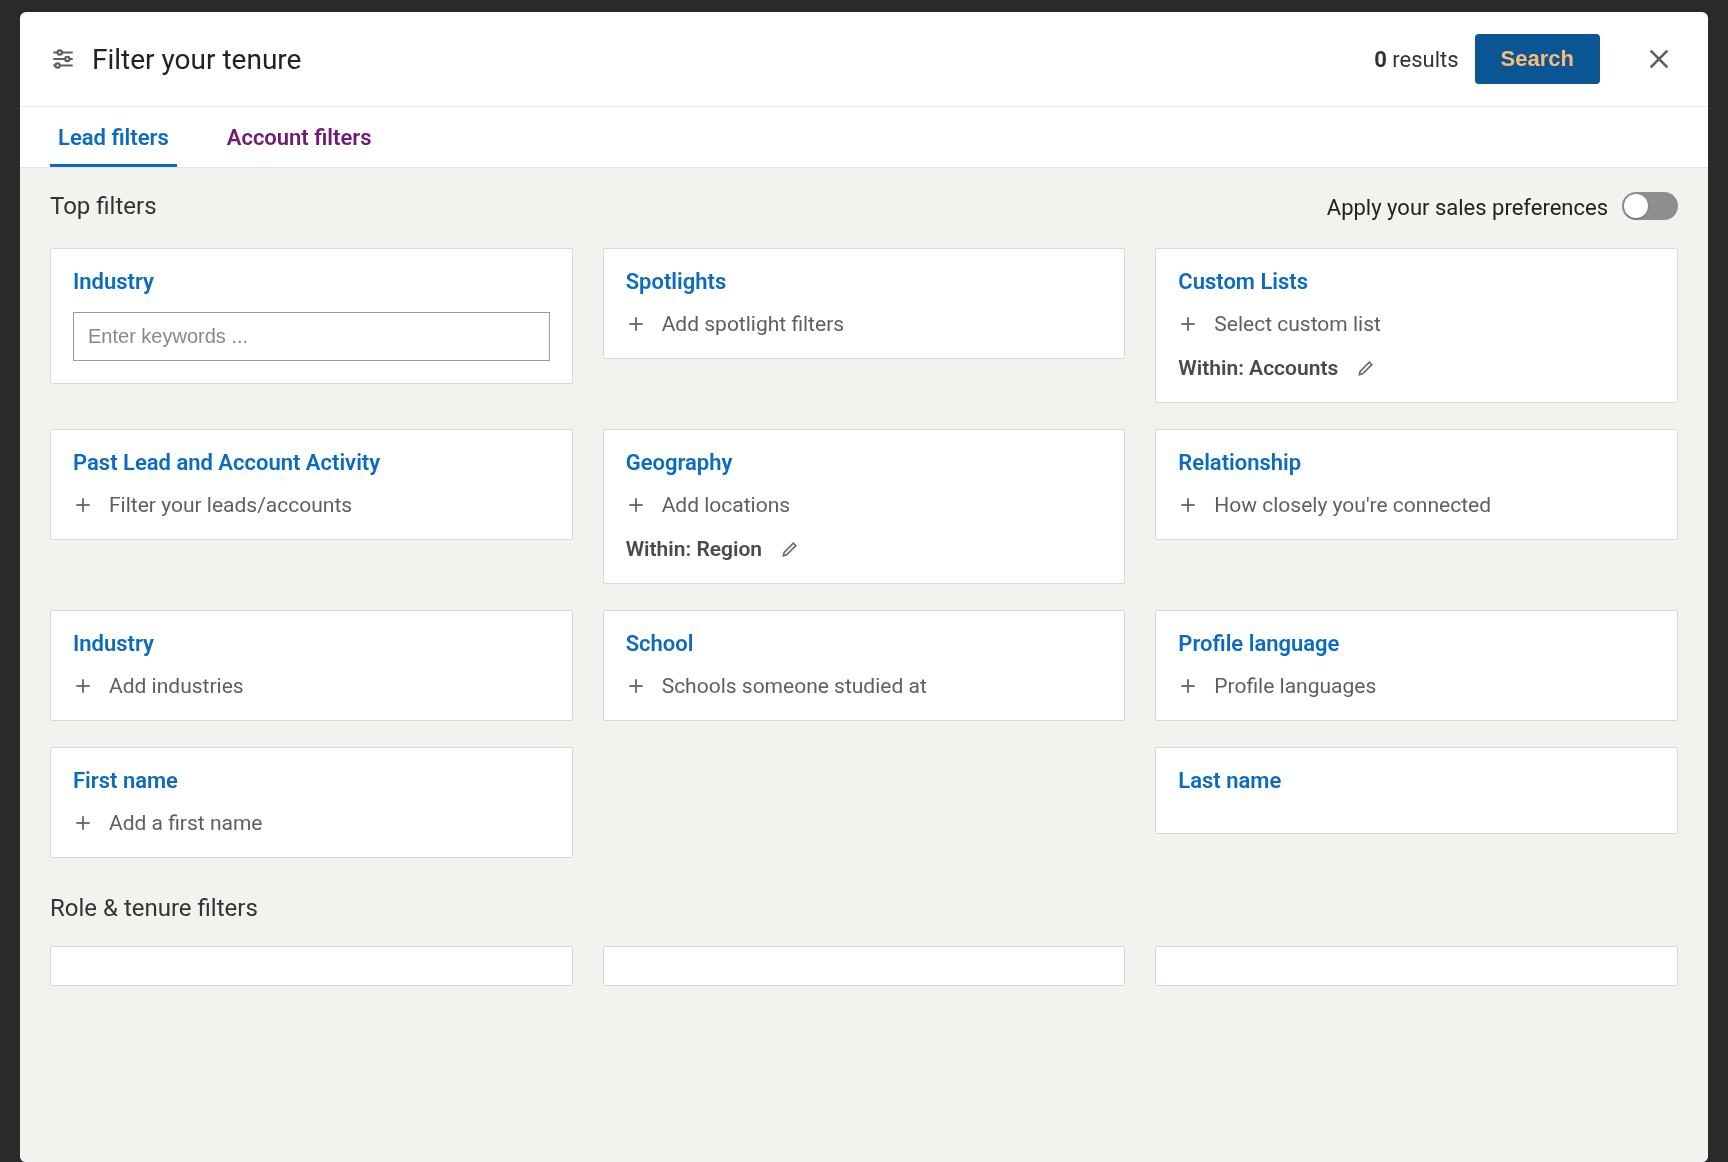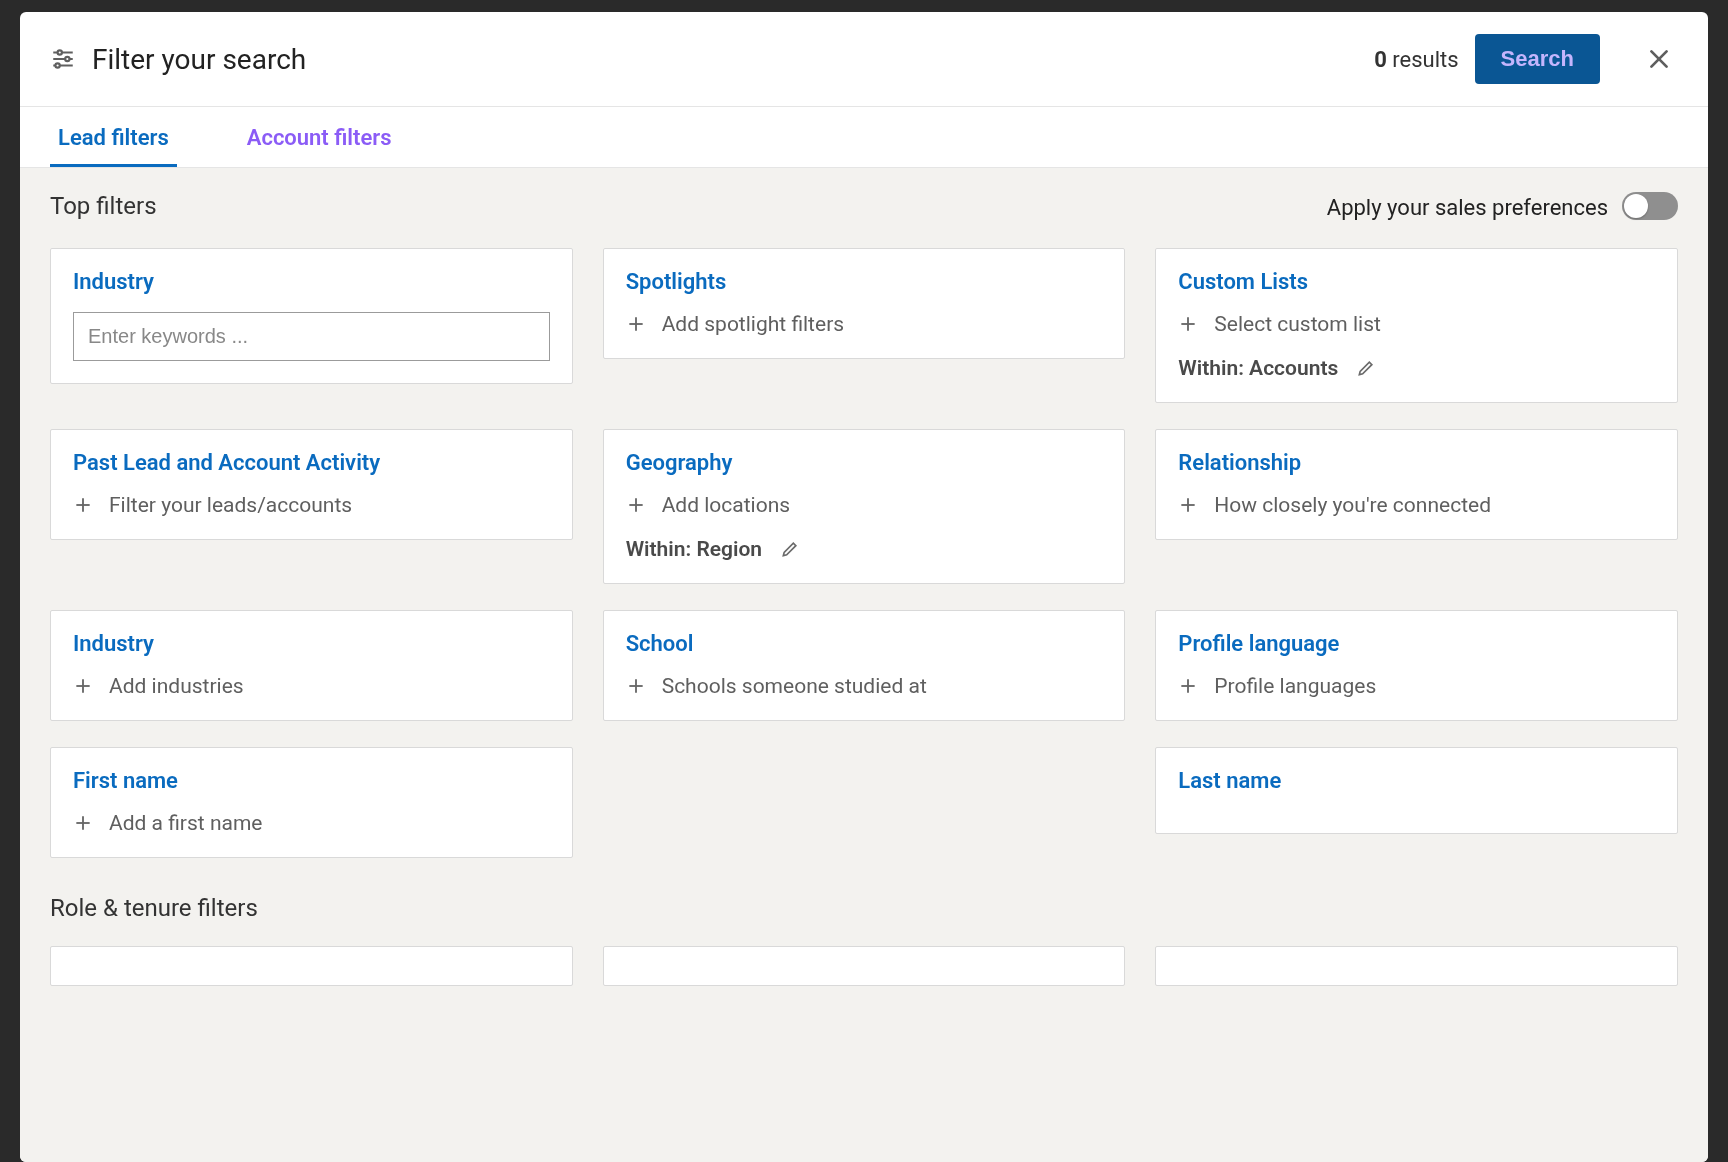--- a/index.html
+++ b/index.html
@@ -41,44 +41,44 @@
   }
   .header-spacer { flex: 1; }
   .results-count {
     font-size: 22px;
     color: #333;
     margin-right: 16px;
   }
   .results-count .num { font-weight: 700; }
   .search-btn {
     background: #0a5694;
-    color: #c4b5fd;
+    color: #fdba74;
     border: none;
     border-radius: 4px;
     font-size: 22px;
     font-weight: 600;
     padding: 12px 26px;
     cursor: pointer;
     margin-right: 40px;
   }
   .close-btn {
     background: none; border: none; cursor: pointer;
     color: #5f5f5f;
     padding: 6px;
   }
   .close-btn svg { width: 26px; height: 26px; display: block; }
   .tabs {
     display: flex;
     padding: 0 30px;
     border-bottom: 1px solid #e5e5e5;
-    gap: 62px;
+    gap: 42px;
   }
   .tab {
     font-size: 22px;
-    color: #8b5cf6;
+    color: #701a75;
     padding: 18px 8px 14px 8px;
     cursor: pointer;
     border-bottom: 3px solid transparent;
     font-weight: 600;
   }
   .tab.active {
     color: #0a6bbf;
     border-bottom-color: #0a6bbf;
   }
   .body {
@@ -193,21 +193,21 @@
       <span class="filter-icon">
         <svg viewBox="0 0 24 24" fill="none" stroke="currentColor" stroke-width="2">
           <line x1="3" y1="6" x2="21" y2="6"></line>
             <circle cx="9" cy="6" r="2" fill="#fff"></circle>
           <line x1="3" y1="12" x2="21" y2="12"></line>
             <circle cx="16" cy="12" r="2" fill="#fff"></circle>
           <line x1="3" y1="18" x2="21" y2="18"></line>
             <circle cx="7" cy="18" r="2" fill="#fff"></circle>
         </svg>
       </span>
-      <h1 class="modal-title">Filter your search</h1>
+      <h1 class="modal-title">Filter your tenure</h1>
       <div class="header-spacer"></div>
       <div class="results-count">
         <span class="num">0</span>
         <span>results</span>
       </div>
       <button class="search-btn">Search</button>
       <button class="close-btn">
         <span>
           <svg viewBox="0 0 24 24" fill="none" stroke="currentColor" stroke-width="2.5" stroke-linecap="round">
             <line x1="5" y1="5" x2="19" y2="19"></line>

